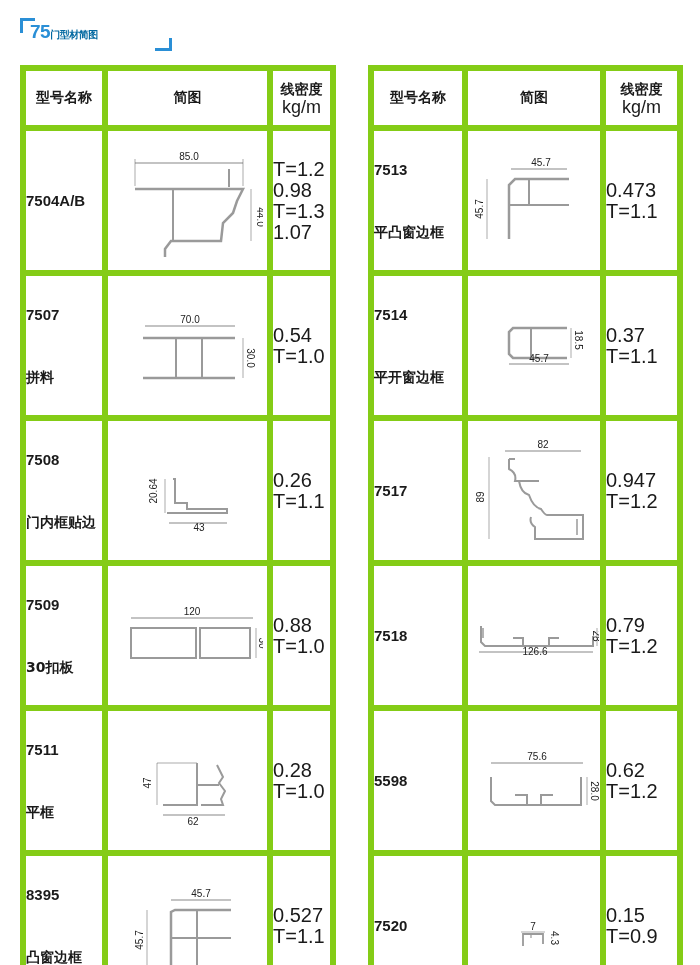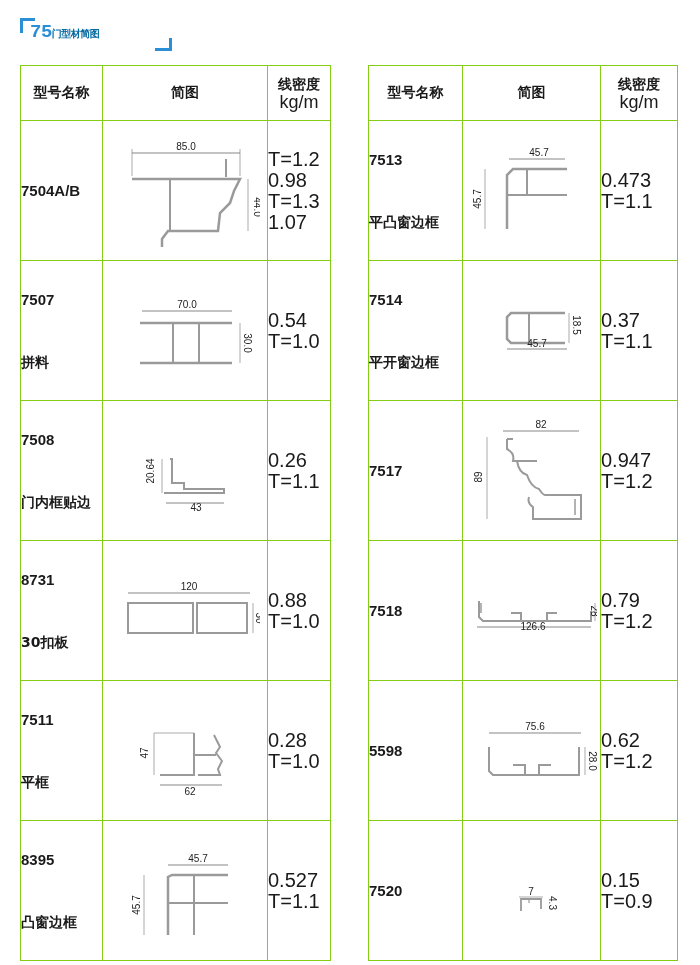--- a/index.html
+++ b/index.html
@@ -4,25 +4,25 @@
 <style>
   html, body { margin: 0; padding: 0; background: #ffffff; }
   body { width: 700px; height: 965px; position: relative; overflow: hidden;
          font-family: "DejaVu Sans", "Liberation Sans", sans-serif; color: #1a1a1a; }
   .title-wrap { position: absolute; left: 18px; top: 16px; width: 140px; height: 34px; }
   .bracket-tl { position: absolute; left: 2px; top: 2px; width: 12px; height: 12px;
                 border-left: 3px solid #2a8fd6; border-top: 3px solid #2a8fd6; }
   .bracket-br { position: absolute; left: 137px; top: 22px; width: 14px; height: 10px;
                 border-right: 3px solid #2a8fd6; border-bottom: 3px solid #2a8fd6; }
   .title-text { position: absolute; left: 12px; top: 5px; font-size: 17px; font-weight: bold; white-space: nowrap; letter-spacing: -0.5px; }
-  .title-num { color: #2a8fd6; font-family: Liberation Mono, monospace; font-size: 19px; }
+  .title-num { color: #2a8fd6; font-family: Liberation Sans, sans-serif; font-size: 19px; }
   .title-cn { color: #0369a1; font-size: 10px; }
 
   table.spec { position: absolute; border-collapse: collapse; table-layout: fixed; }
-  table.spec td, table.spec th { border: 1px solid #84cc16; vertical-align: middle; padding: 0; }
+  table.spec td, table.spec th { border: 6px solid #84cc16; vertical-align: middle; padding: 0; }
   table.spec th { font-weight: bold; font-size: 14px; height: 54px; }
   table.spec th .th-line { display: block; line-height: 18px; }
   table.spec th .unit { font-family: "Liberation Sans", sans-serif; font-weight: normal; font-size: 18px; }
   table.spec td { height: 139px; }
   .model { font-family: "Liberation Sans", sans-serif; font-size: 15px; font-weight: bold; line-height: 19px; }
   .model .code { display: block; }
   .model .name { display: block; font-family: "DejaVu Sans", sans-serif; font-size: 14px; font-weight: bold; margin-top: 44px; }
   .density { font-family: "Liberation Sans", sans-serif; font-size: 20px; line-height: 21px; }
   .density span { display: block; }
   .diagram { position: relative; }
@@ -122,21 +122,21 @@
       </svg>
     </td>
     <td class="density">
       <span>0.26</span>
       <span>T=1.1</span>
     </td>
   </tr>
 
   <tr>
     <td class="model">
-      <span class="code">8731</span>
+      <span class="code">7509</span>
       <span class="name">30扣板</span>
     </td>
     <td class="diagram">
       <svg width="150" height="120" viewBox="0 0 150 120">
         <line x1="18" y1="42" x2="140" y2="42" stroke="#555" stroke-width="0.7"></line>
         <text class="dim" x="79" y="39" text-anchor="middle">120</text>
         <rect x="18" y="52" width="65" height="30" fill="none" stroke="#9a9a9a" stroke-width="2"></rect>
         <rect x="87" y="52" width="50" height="30" fill="none" stroke="#9a9a9a" stroke-width="2"></rect>
         <line x1="143" y1="52" x2="143" y2="82" stroke="#555" stroke-width="0.5"></line>
         <text class="dim" x="146" y="67" text-anchor="middle" transform="rotate(90 146 67)">30</text>

